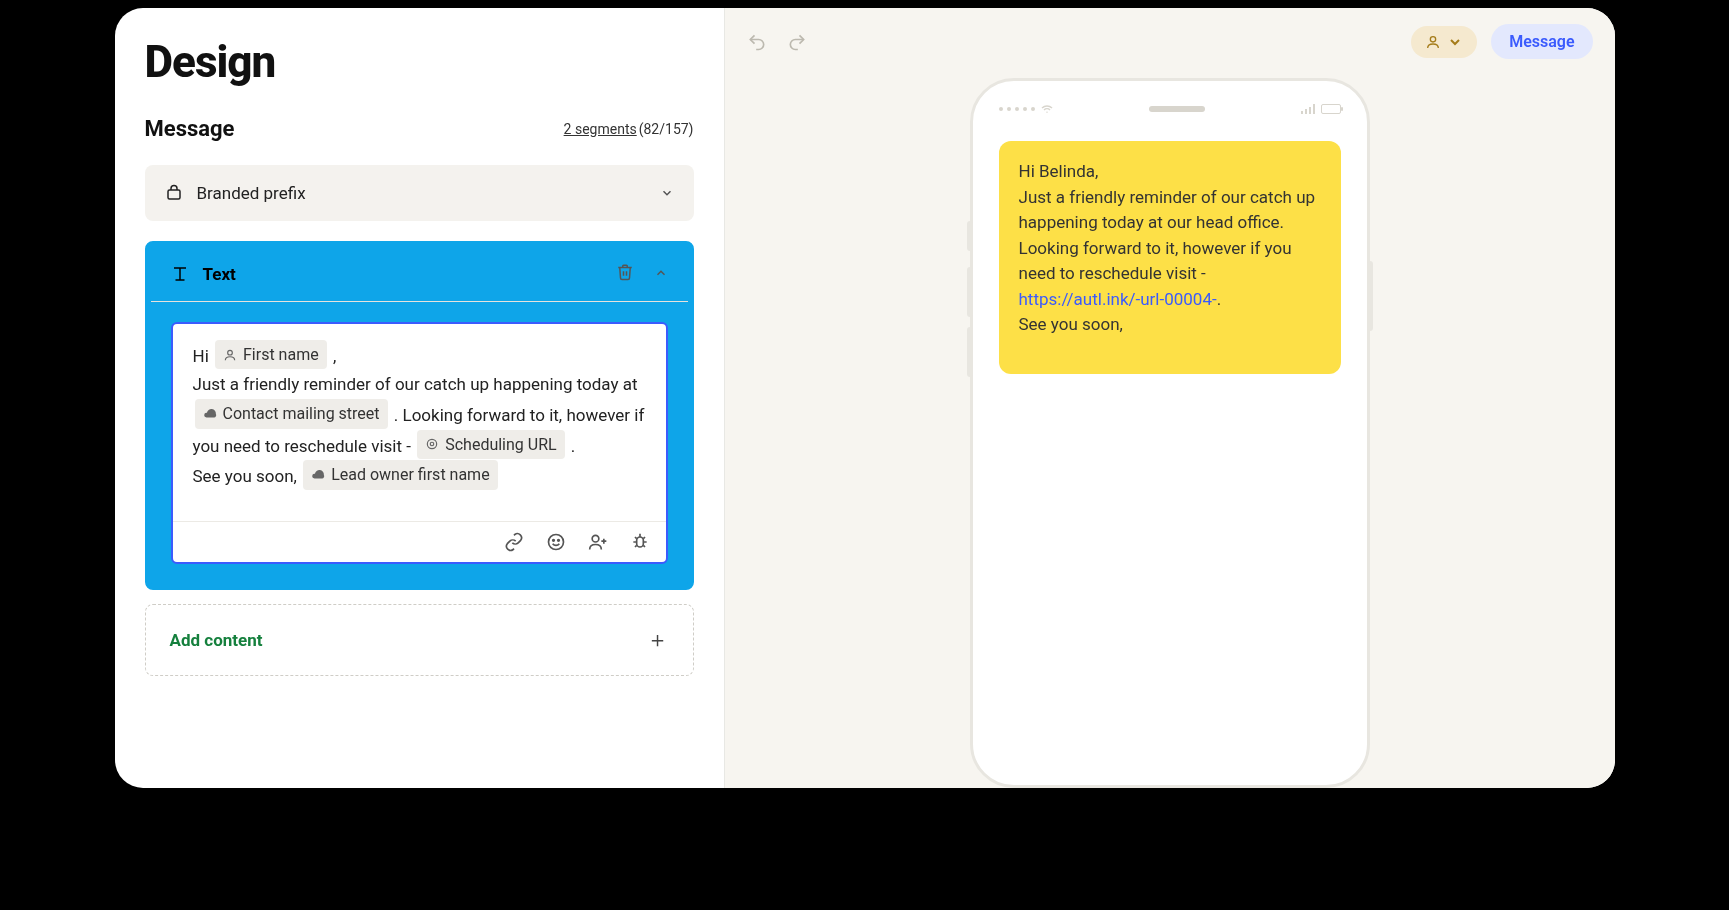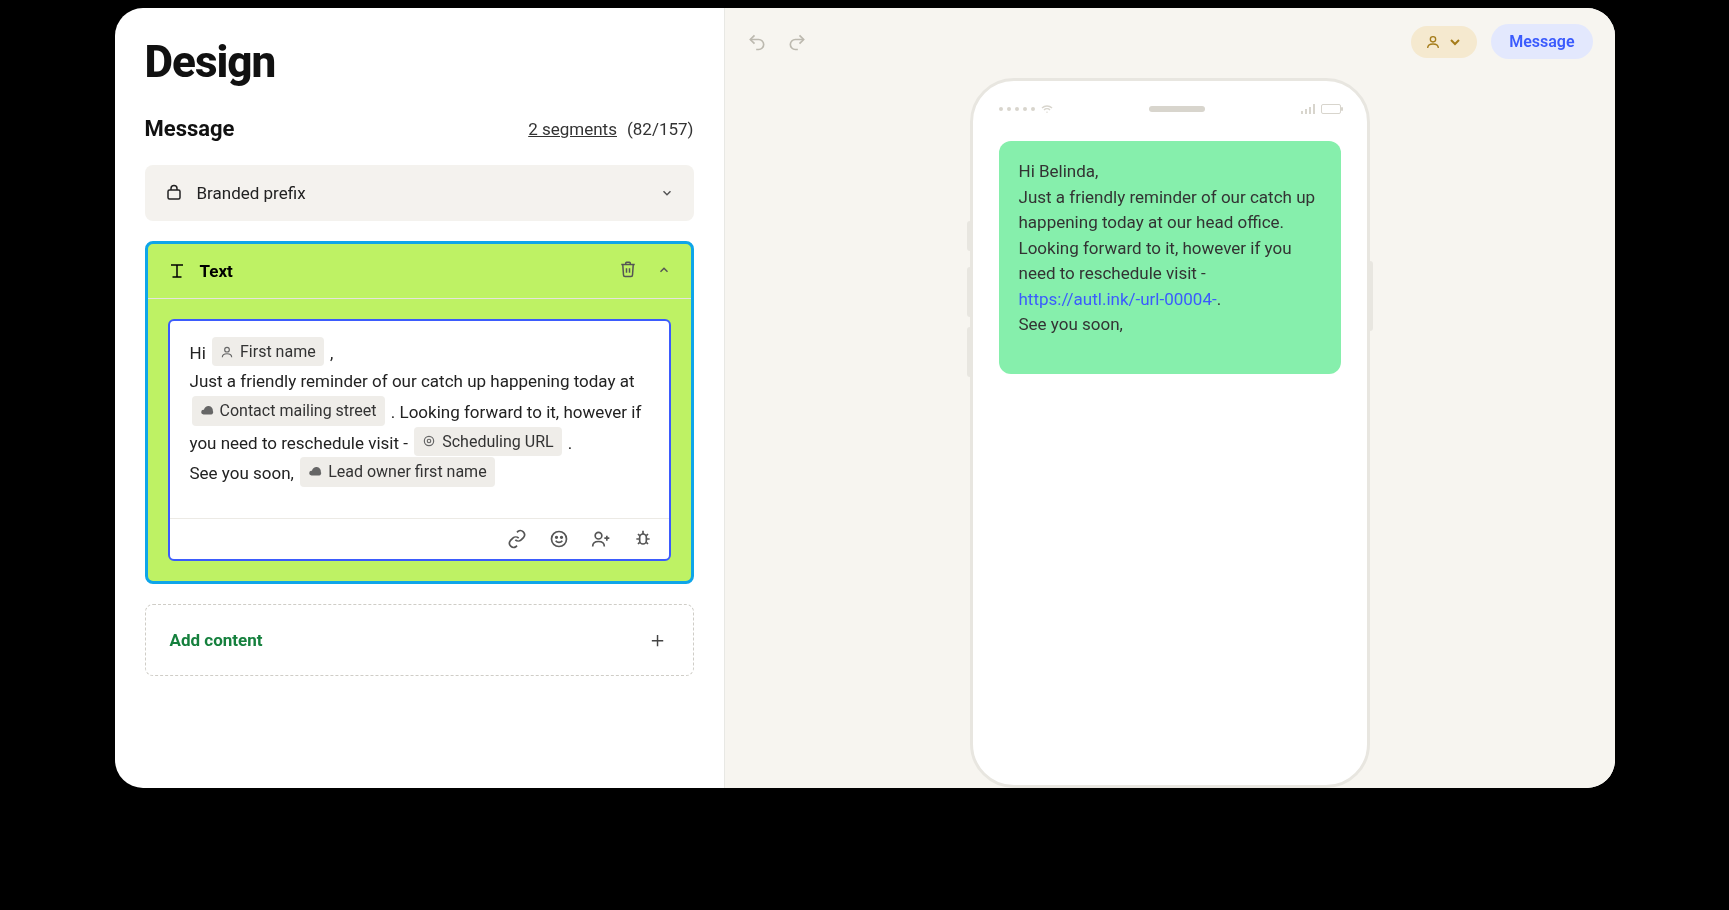--- a/index.html
+++ b/index.html
@@ -42,40 +42,40 @@
   display: flex;
   justify-content: space-between;
   align-items: center;
   margin-bottom: 24px;
 }
 .section-title {
   font-size: 22px;
   font-weight: 700;
   color: #111;
 }
-.segments-box { display: flex; gap: 10px; font-size: 17px; color: #333; }
+.segments-box { display: flex; gap: 2px; font-size: 14px; color: #333; }
 .segments-link { text-decoration: underline; cursor: pointer; }
 .accordion {
   background: #f4f2ee;
   border-radius: 8px;
   padding: 18px 20px;
   display: flex;
   align-items: center;
   justify-content: space-between;
   margin-bottom: 20px;
   cursor: pointer;
 }
 .accordion .title { display: flex; align-items: center; gap: 14px; font-weight: 400; font-size: 17px; color: #222; }
 .chev { width: 14px; height: 14px; color: #555; }
 .lock-icon { width: 18px; height: 18px; }
 .text-card {
-  background: #bef264;
+  background: #0ea5e9;
   border-radius: 8px;
-  margin-bottom: 20px;
-  border: 3px solid #0ea5e9;
+  margin-bottom: 14px;
+  border: 6px solid #0ea5e9;
 }
 .text-card-header {
   display: flex;
   align-items: center;
   justify-content: space-between;
   padding: 16px 20px;
   border-bottom: 1px solid #e5e3de;
 }
 .text-card-header .title { display: flex; align-items: center; gap: 14px; font-weight: 700; font-size: 17px; }
 .text-card-header .actions { display: flex; align-items: center; gap: 20px; }
@@ -188,21 +188,21 @@
 .wifi { width: 12px; height: 12px; color: #d8d5cd; }
 .notch { width: 56px; height: 6px; background: #d8d5cd; border-radius: 4px; }
 .status-icons { display: flex; gap: 6px; align-items: center; }
 .battery { width: 20px; height: 10px; border: 1.5px solid #d8d5cd; border-radius: 2px; position: relative; }
 .battery::after { content: ""; position: absolute; right: -3px; top: 2px; width: 2px; height: 4px; background: #d8d5cd; border-radius: 1px; }
 .bars { width: 14px; height: 10px; position: relative; }
 .bars span { position: absolute; bottom: 0; width: 2px; background: #d8d5cd; }
 .bars span:nth-child(1){ left:0; height:3px;} .bars span:nth-child(2){ left:4px; height:5px;}
 .bars span:nth-child(3){ left:8px; height:7px;} .bars span:nth-child(4){ left:12px; height:10px;}
 .bubble {
-  background: #86efac;
+  background: #fde047;
   border-radius: 12px;
   padding: 18px 20px;
   font-size: 17px;
   line-height: 1.5;
   color: #333;
 }
 .bubble a { color: #3b5bfd; text-decoration: none; }
 .bubble p { margin: 0; }
 .bubble .gap { height: 18px; }
 </style>

